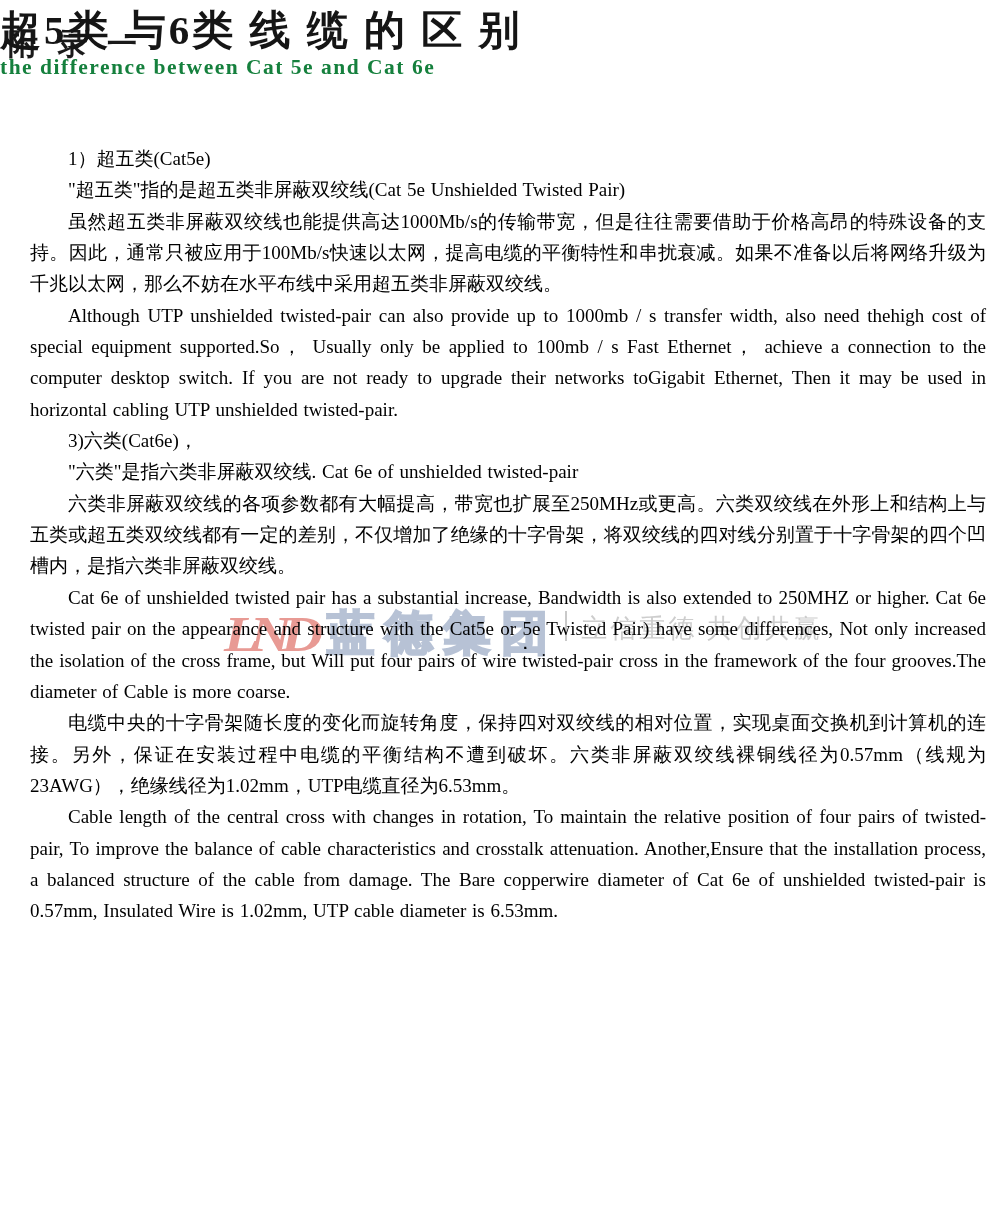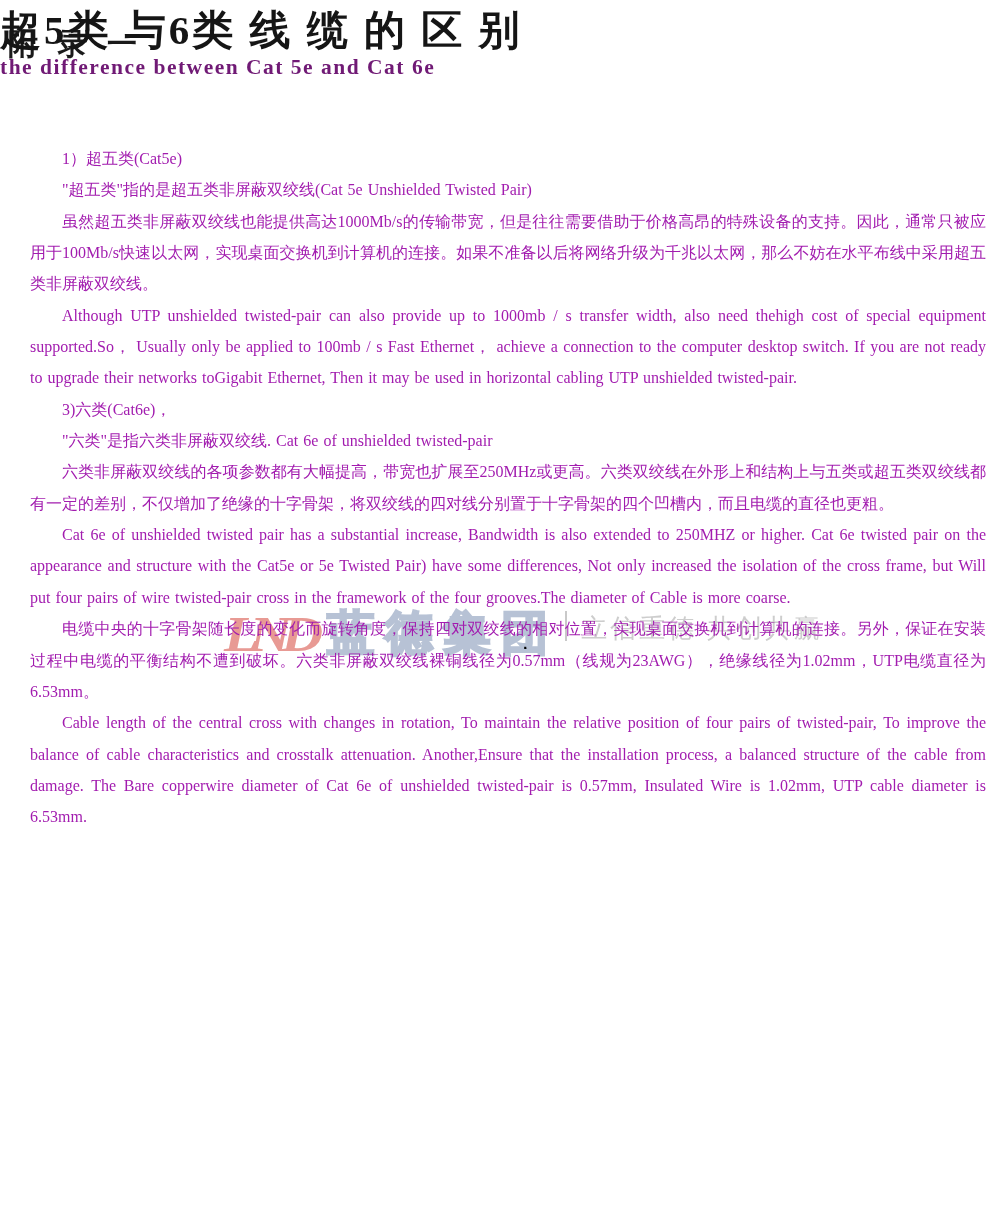--- a/index.html
+++ b/index.html
@@ -36,21 +36,21 @@
     letter-spacing: 3px;
     color: #151515;
     line-height: 1.1;
     white-space: nowrap;
   }
   .doc-subtitle {
     margin-top: 2px;
     font-size: 21.5px;
     font-weight: bold;
     letter-spacing: 1.5px;
-    color: #701a75;
+    color: #15803d;
     white-space: nowrap;
   }
 
   
   .watermark {
     position: absolute;
     left: 224px; top: 580px;
     height: 58px;
     display: flex;
     align-items: center;
@@ -88,25 +88,25 @@
   }
 
   
   .body-text {
     position: absolute;
     left: 30px; top: 143px;
     width: 956px;
     z-index: 1;
   }
   .body-text p {
-    font-size: 16px;
+    font-size: 19px;
     line-height: 31.35px;
     text-align: justify;
     text-indent: 2em;
-    color: #a21caf;
+    color: #000000;
     word-spacing: 1px;
   }
 </style>
 </head>
 <body>
 
 <div class="page">
 
   <div class="appendix-label">附 录 一</div>
 
@@ -118,23 +118,23 @@
   <div class="watermark">
     <span class="wm-logo" style="color: rgb(232, 154, 148);">LND</span>
     <span class="wm-company">蓝德集团</span>
     <span class="wm-divider"></span>
     <span class="wm-tagline" style="color: rgb(205, 205, 205); text-align: right;">立信重德 共创共赢</span>
   </div>
 
   <div class="body-text">
     <p>1）超五类(Cat5e)</p>
     <p>"超五类"指的是超五类非屏蔽双绞线(Cat 5e Unshielded Twisted Pair)</p>
-    <p>虽然超五类非屏蔽双绞线也能提供高达1000Mb/s的传输带宽，但是往往需要借助于价格高昂的特殊设备的支持。因此，通常只被应用于100Mb/s快速以太网，实现桌面交换机到计算机的连接。如果不准备以后将网络升级为千兆以太网，那么不妨在水平布线中采用超五类非屏蔽双绞线。</p>
+    <p>虽然超五类非屏蔽双绞线也能提供高达1000Mb/s的传输带宽，但是往往需要借助于价格高昂的特殊设备的支持。因此，通常只被应用于100Mb/s快速以太网，提高电缆的平衡特性和串扰衰减。如果不准备以后将网络升级为千兆以太网，那么不妨在水平布线中采用超五类非屏蔽双绞线。</p>
     <p>Although UTP unshielded twisted-pair can also provide up to 1000mb / s transfer width, also need thehigh cost of special equipment supported.So， Usually only be applied to 100mb / s Fast Ethernet， achieve a connection to the computer desktop switch. If you are not ready to upgrade their networks toGigabit Ethernet, Then it may be used in horizontal cabling UTP unshielded twisted-pair.</p>
     <p>3)六类(Cat6e)，</p>
     <p>"六类"是指六类非屏蔽双绞线. Cat 6e of unshielded twisted-pair</p>
-    <p>六类非屏蔽双绞线的各项参数都有大幅提高，带宽也扩展至250MHz或更高。六类双绞线在外形上和结构上与五类或超五类双绞线都有一定的差别，不仅增加了绝缘的十字骨架，将双绞线的四对线分别置于十字骨架的四个凹槽内，而且电缆的直径也更粗。</p>
+    <p>六类非屏蔽双绞线的各项参数都有大幅提高，带宽也扩展至250MHz或更高。六类双绞线在外形上和结构上与五类或超五类双绞线都有一定的差别，不仅增加了绝缘的十字骨架，将双绞线的四对线分别置于十字骨架的四个凹槽内，是指六类非屏蔽双绞线。</p>
     <p>Cat 6e of unshielded twisted pair has a substantial increase, Bandwidth is also extended to 250MHZ or higher. Cat 6e twisted pair on the appearance and structure with the Cat5e or 5e Twisted Pair) have some differences, Not only increased the isolation of the cross frame, but Will put four pairs of wire twisted-pair cross in the framework of the four grooves.The diameter of Cable is more coarse.</p>
     <p>电缆中央的十字骨架随长度的变化而旋转角度，保持四对双绞线的相对位置，实现桌面交换机到计算机的连接。另外，保证在安装过程中电缆的平衡结构不遭到破坏。六类非屏蔽双绞线裸铜线径为0.57mm（线规为23AWG），绝缘线径为1.02mm，UTP电缆直径为6.53mm。</p>
     <p>Cable length of the central cross with changes in rotation, To maintain the relative position of four pairs of twisted-pair, To improve the balance of cable characteristics and crosstalk attenuation. Another,Ensure that the installation process, a balanced structure of the cable from damage. The Bare copperwire diameter of Cat 6e of unshielded twisted-pair is 0.57mm, Insulated Wire is 1.02mm, UTP cable diameter is 6.53mm.</p>
   </div>
 
 </div>
 
 </body></html>

